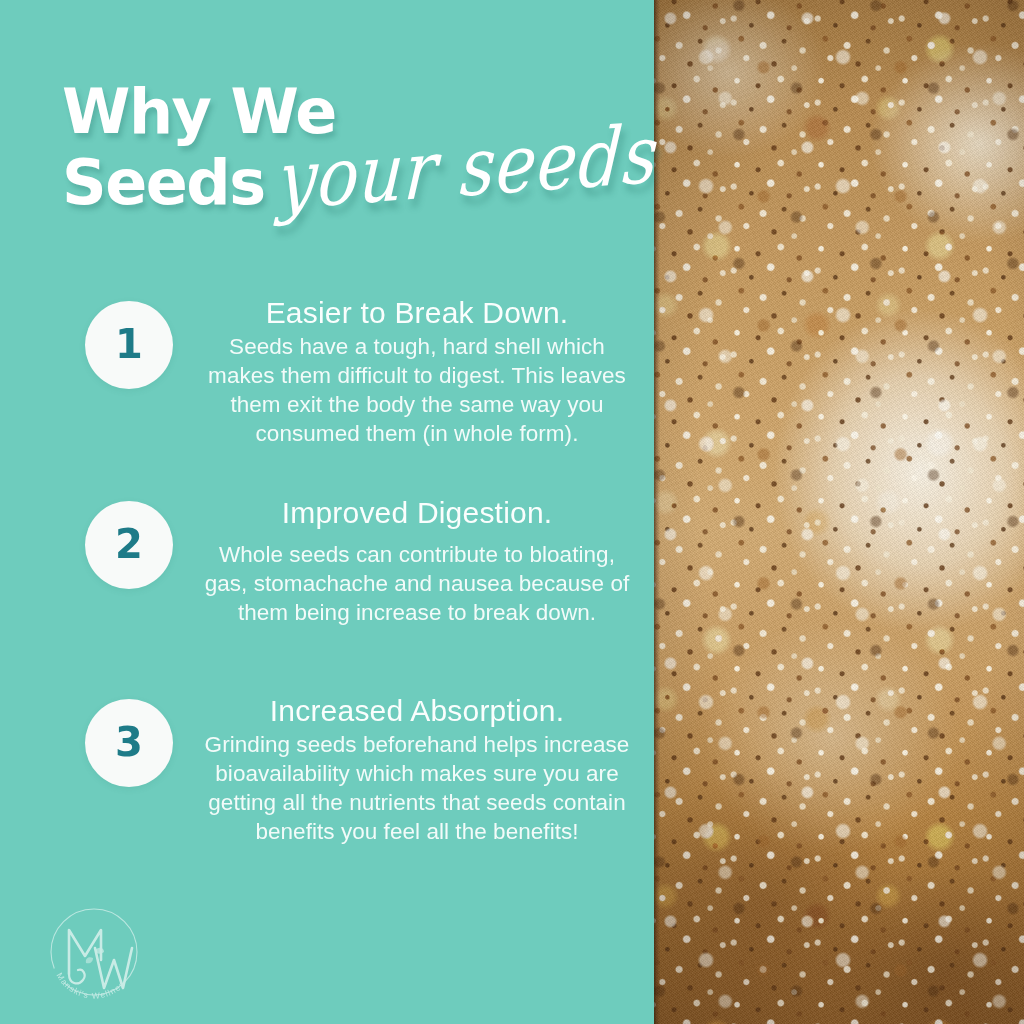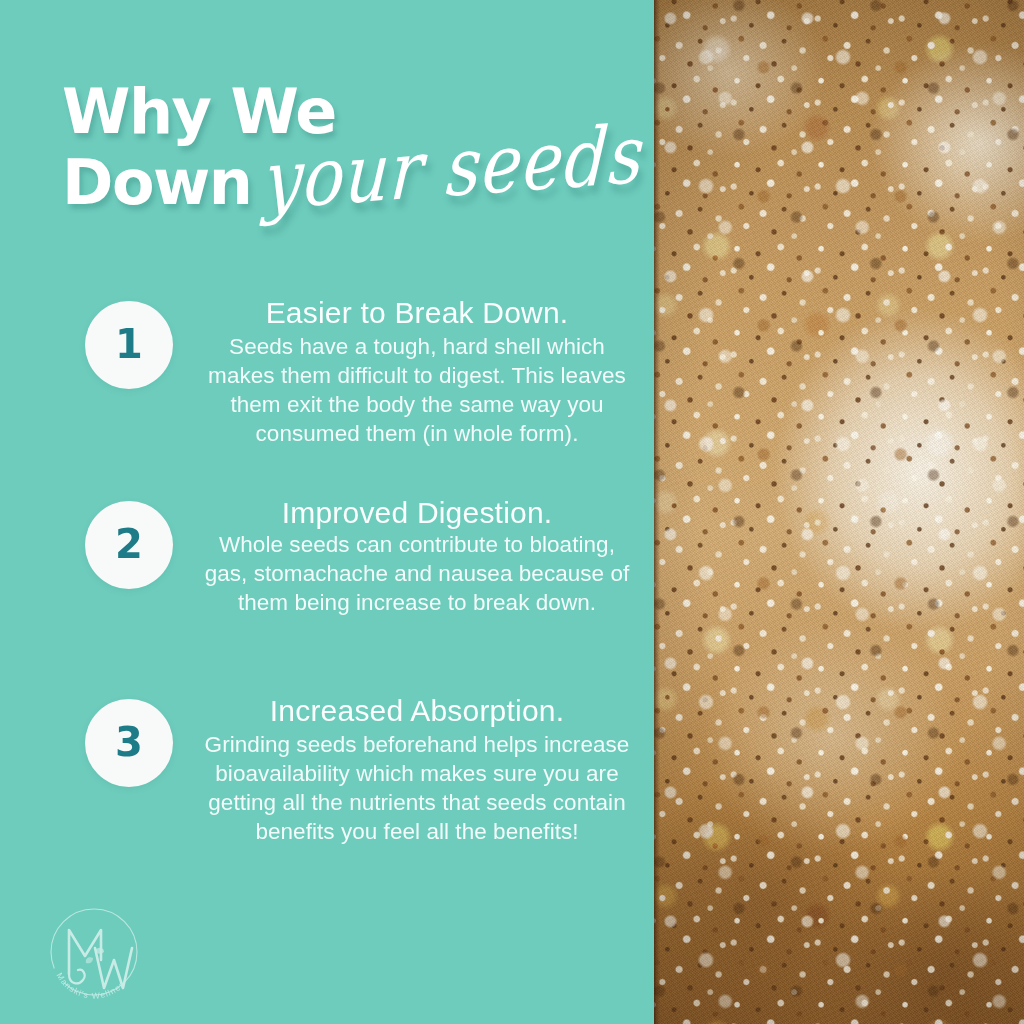--- a/index.html
+++ b/index.html
@@ -199,21 +199,21 @@
     margin-bottom:2px;
   }
   .item-text {
     font-family:Liberation Sans, sans-serif;
     font-weight:400;
     font-size:22.5px;
     color:#F2FBF9;
     line-height:1.29;
     letter-spacing:.05px;
   }
-  .item-2 .item-title { margin-bottom:0; }
+  .item-2 .item-title { margin-bottom:10px; }
   .item-3 .item-title { margin-bottom:2px; }
 
   
   .logo {
     position:absolute;
     left:38px; top:898px;
     width:112px; height:112px;
     z-index:3;
     opacity:.62;
   }
@@ -234,21 +234,21 @@
     <div class="photo-edge"></div>
   </div>
 
   <div class="panel-left"></div>
 
   <div class="headline">
     <div class="line1">
       <span class="hl-bold">Why We</span>
     </div>
     <div class="line2">
-      <span class="hl-bold">Down</span><span class="hl-script">your seeds</span>
+      <span class="hl-bold">Seeds</span><span class="hl-script">your seeds</span>
     </div>
   </div>
 
   <div class="list">
 
     <div class="item item-1">
       <div class="num-circle">
         <span>1</span>
       </div>
       <div class="item-body">

